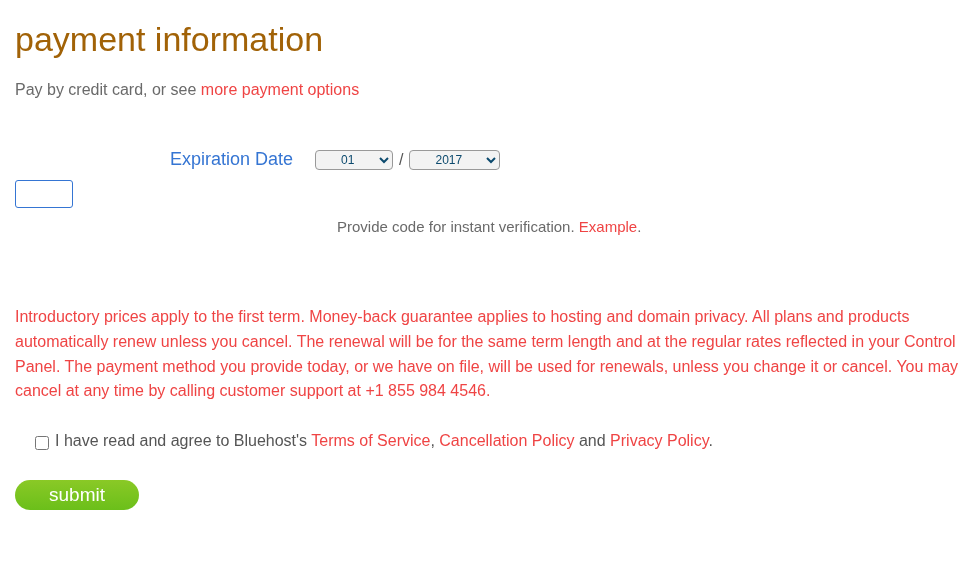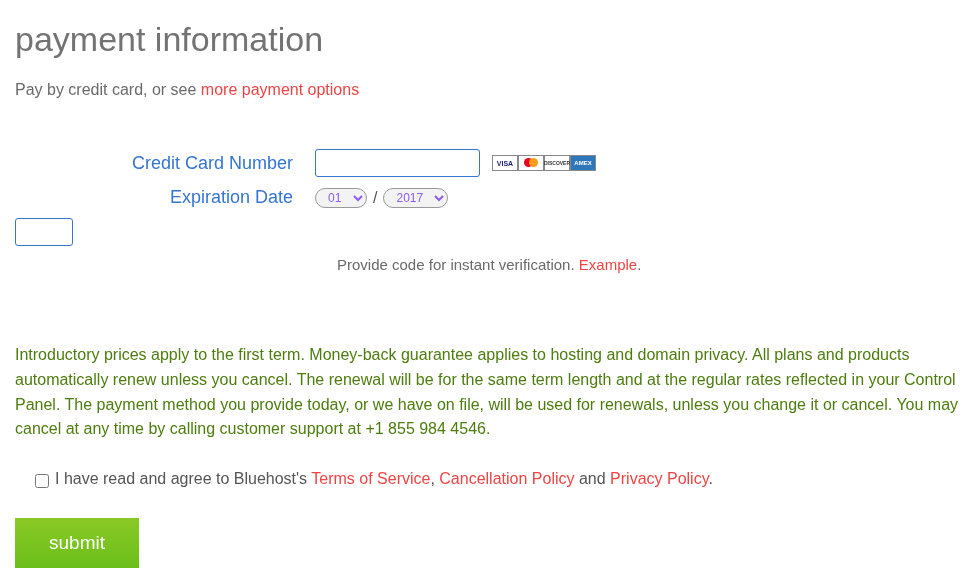--- a/index.html
+++ b/index.html
@@ -5,21 +5,21 @@
     * { box-sizing: border-box; margin: 0; padding: 0; }
     body {
       font-family: "Helvetica Neue", Arial, sans-serif;
       font-weight: 300;
       padding: 20px 15px;
       color: #555;
       font-size: 16px;
       width: 975px;
     }
     h1.page-title {
-      color: #737373;
+      color: #a16207;
       font-size: 34px;
       font-weight: 300;
       margin-bottom: 22px;
     }
     .pay-by-line {
       color: #6a6a6a;
       font-size: 16px;
       margin-bottom: 50px;
     }
     .link { color: #ef4444; cursor: pointer; }
@@ -60,42 +60,42 @@
     .mc-circles { position:relative; width:14px; height:10px; }
     .mc-circles::before, .mc-circles::after {
       content:""; position:absolute; width:9px; height:9px; border-radius:50%; top:0;
     }
     .mc-circles::before { background:#eb001b; left:0; }
     .mc-circles::after { background:#f79e1b; right:0; }
     select.exp {
       border: 1px solid #999;
       background: #f3f3f3;
       font-size: 12px;
-      color: #8b5cf6;
-      padding: 1px 8px;
-      border-radius: 10px;
+      color: #0c4a6e;
+      padding: 1px 21px;
+      border-radius: 4px;
     }
     .slash { margin: 0 6px; color: #555; }
     .cvv-input {
       width: 58px; height: 28px;
       border: 1px solid #3575d3;
       border-radius: 3px;
       padding: 2px 6px;
       font-size: 15px;
     }
     .cvv-help {
       margin-left: 300px;
       padding-left: 22px;
       color: #6a6a6a;
       font-size: 15px;
       margin-top: 2px;
     }
     .cvv-help-row { margin-left: -22px; padding-left: 22px; }
     .fine-print {
-      color: #4d7c0f;
+      color: #ef4444;
       font-size: 16px;
       line-height: 1.55;
       margin-bottom: 28px;
       font-weight: 300;
     }
     .agree-row {
       display: flex; align-items: flex-start;
       gap: 6px;
       margin-bottom: 30px;
       margin-left: 20px;
@@ -104,55 +104,41 @@
       margin-top: 4px;
       width: 14px; height: 14px;
     }
     .agree-text {
       color: #555; font-size: 16px;
     }
     .submit-btn {
       background: linear-gradient(#8ac926, #6bbf1a);
       color: #fff;
       border: none;
-      border-radius: 0;
-      padding: 14px 34px;
+      border-radius: 15px;
+      padding: 4px 34px;
       font-size: 19px;
       font-weight: 300;
       cursor: pointer;
       font-family: inherit;
     }
   </style>
 </head>
 <body>
 
 
 
 <h1 class="page-title">payment information</h1>
 
 <p class="pay-by-line">
   <span>Pay by credit card, or see </span><span class="link">more payment options</span>
 </p>
 
 <div class="form-area">
 
-  <div class="form-row">
-    <div class="form-label">Credit Card Number</div>
-    <div class="form-field">
-      <input type="text" class="cc-input" style="">
-      <span class="cards">
-        <span class="card-logo visa">VISA</span>
-        <span class="card-logo mc">
-            <span class="mc-circles"></span>
-          </span>
-        <span class="card-logo disc">DISCOVER</span>
-        <span class="card-logo amex">AMEX</span>
-      </span>
-    </div>
-  </div>
 
   <div class="form-row">
     <div class="form-label">Expiration Date</div>
     <div class="form-field">
       <select class="exp">
         <option>01</option>
       </select>
       <span class="slash">/</span>
       <select class="exp">
         <option>2017</option>

